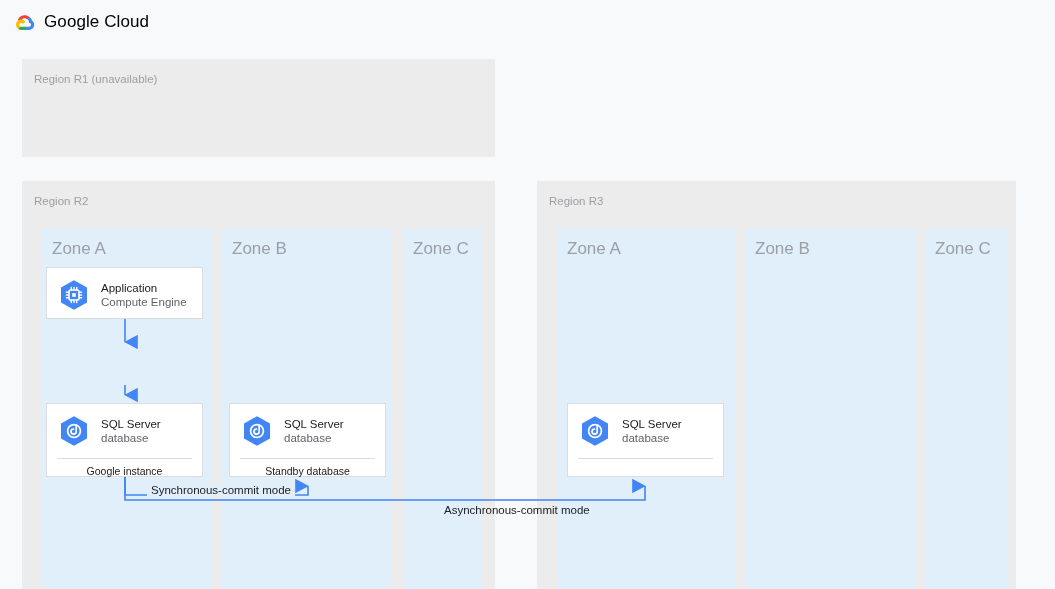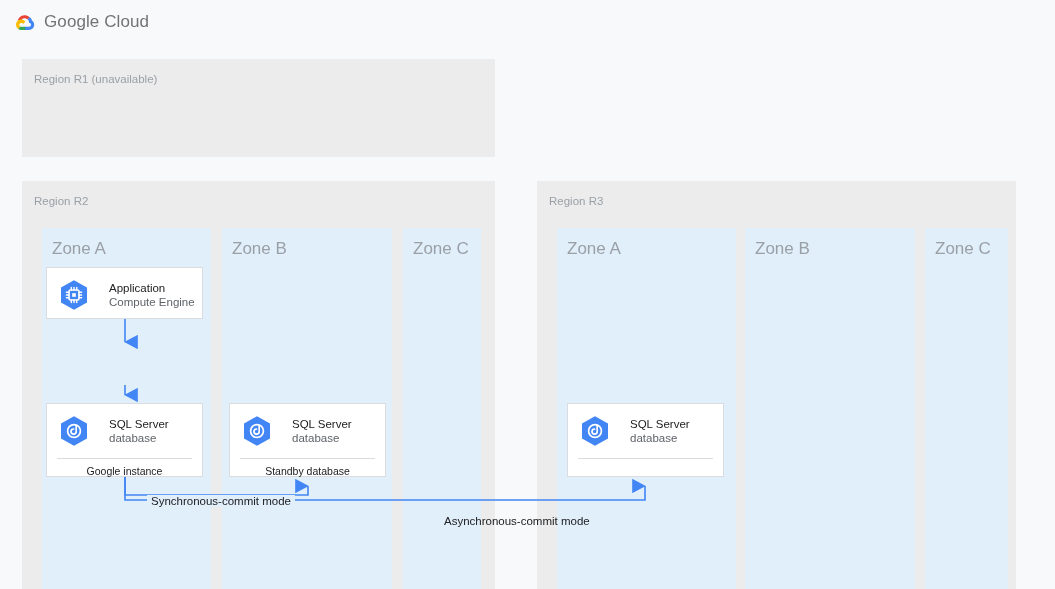--- a/index.html
+++ b/index.html
@@ -26,21 +26,21 @@
   }
   .logo-mark {
     position: absolute;
     left: 12px; top: 13px;
     width: 26px; height: 22px;
   }
   .logo-text {
     position: absolute;
     left: 44px; top: 12px;
     font-size: 17px;
-    color: #737373;
+    color: #000000;
     letter-spacing: .1px;
     white-space: nowrap;
   }
 
   
   .canvas {
     position: absolute;
     left: 0; top: 48px;
     width: 847px; height: 541px;
     background: #f8f9fa;
@@ -90,21 +90,20 @@
     position: absolute;
     background: #ffffff;
     border: 1px solid #dadce0;
     box-sizing: border-box;
   }
   .card-top {
     display: flex;
     align-items: center;
     padding: 10px 8px 10px 10px;
     box-sizing: border-box;
-    gap: 8px;
   }
   .card-icon {
     width: 34px; height: 34px;
     flex: 0 0 34px;
     margin-right: 10px;
   }
   .card-titles {
     display: flex;
     flex-direction: column;
     justify-content: center;
@@ -164,21 +163,20 @@
     pointer-events: none;
   }
 
   .wire-label {
     position: absolute;
     font-size: 11.5px;
     color: #202124;
     background: #e1effb;
     padding: 0 4px;
     white-space: nowrap;
-    margin-top: 11px;
   }
   .label-sync  { left: 147px; top: 436px; }
   .label-async { left: 440px; top: 456px; background: transparent; }
 </style>
 </head>
 <body>
 
 <div class="header">
   <span class="logo-mark">
     <svg width="26" height="22" viewBox="0 0 26 22">

